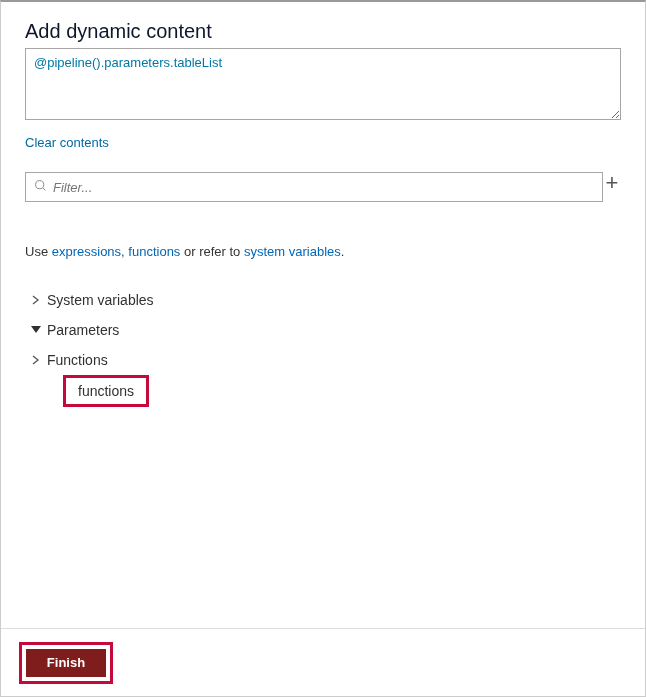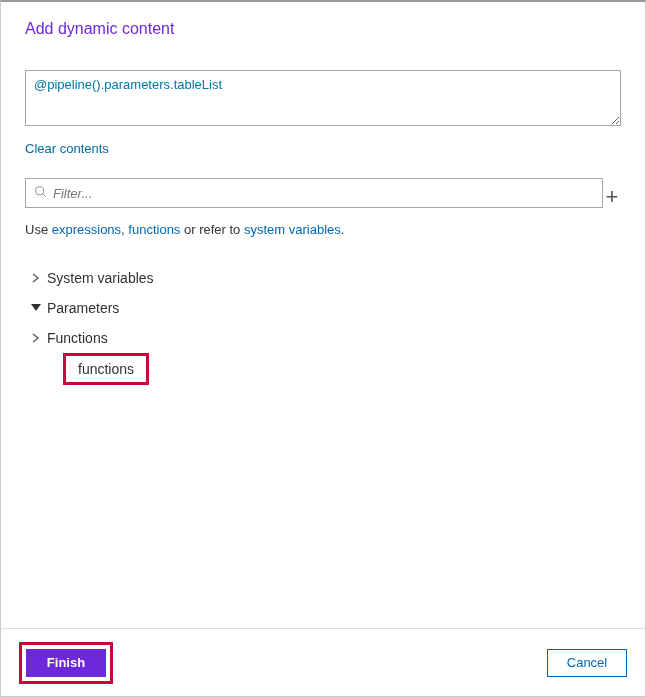--- a/index.html
+++ b/index.html
@@ -14,49 +14,49 @@
       background: #fff;
       border: 1px solid #ccc;
       border-top: 2px solid #999;
       position: relative;
       overflow: hidden;
     }
     .content {
       padding: 18px 24px 0 24px;
     }
     .title {
-      font-size: 16px;
+      font-size: 20px;
       font-weight: 400;
-      color: #6d28d9;
-      margin-bottom: 32px;
+      color: #0f172a;
+      margin-bottom: 5px;
     }
     .expr-textarea {
       width: 100%;
-      height: 56px;
+      height: 72px;
       border: 1px solid #a6a6a6;
       padding: 6px 8px;
       font-size: 13px;
       color: #0078a4;
       resize: both;
       font-family: "Segoe UI", Arial, sans-serif;
       overflow: auto;
     }
     .clear-link {
       display: inline-block;
       margin-top: 11px;
       margin-bottom: 22px;
       color: #0369a1;
       font-size: 13px;
       cursor: pointer;
     }
     .filter-row {
       display: flex;
-      align-items: flex-end;
+      align-items: flex-start;
       gap: 0;
-      margin-bottom: 14px;
+      margin-bottom: 42px;
     }
     .filter-box {
       flex: 1;
       display: flex;
       align-items: center;
       border: 1px solid #a6a6a6;
       height: 30px;
       padding: 0 8px;
     }
     .filter-box svg {
@@ -137,21 +137,21 @@
       display: flex;
       align-items: center;
       justify-content: space-between;
       padding: 0 18px;
     }
     .finish-wrap {
       border: 3px solid #c5093b;
       padding: 4px;
     }
     .finish-btn {
-      background: #6d28d9;
+      background: #7f1d1d;
       color: #fff;
       border: none;
       width: 80px;
       height: 28px;
       font-size: 13px;
       font-weight: 600;
       cursor: pointer;
     }
     .cancel-btn {
       background: #fff;
@@ -220,14 +220,13 @@
         <span>functions</span>
       </div>
     </div>
   </div>
 </div>
 
 <div class="footer">
   <div class="finish-wrap">
     <button class="finish-btn">Finish</button>
   </div>
-  <button class="cancel-btn">Cancel</button>
 </div>
 
 </body></html>

